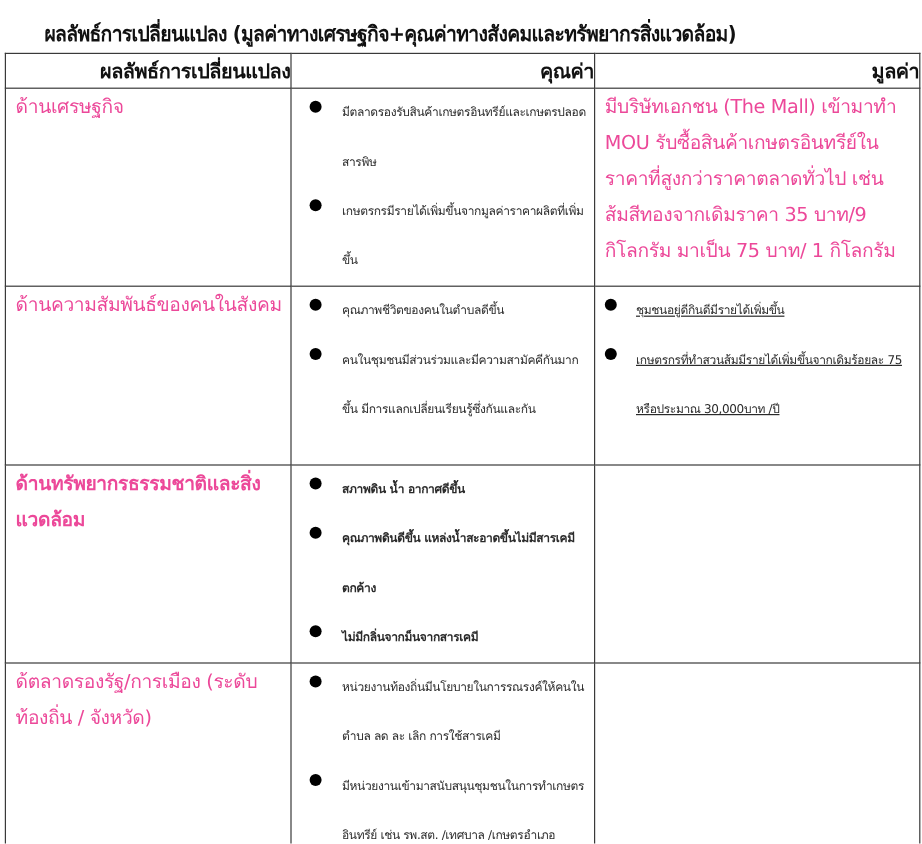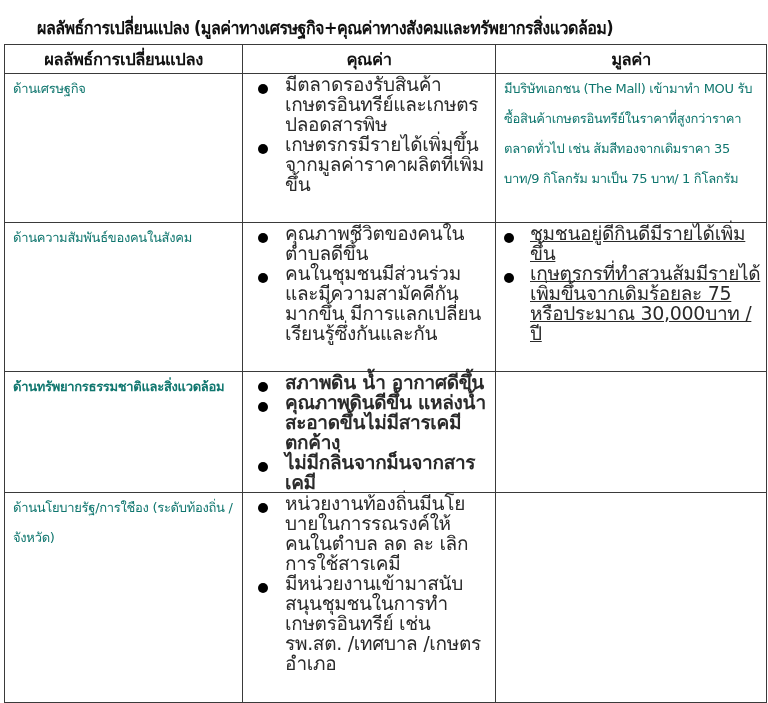--- a/index.html
+++ b/index.html
@@ -42,49 +42,49 @@
     table.outcome-table th,
     table.outcome-table td {
       border: 1.6px solid #3a3a3a;
       vertical-align: top;
       padding: 0;
     }
     table.outcome-table th {
       height: 28px;
       font-size: 16.5px;
       font-weight: bold;
-      text-align: center;
+      text-align: right;
       vertical-align: middle;
       color: #111;
       letter-spacing: -0.4px;
     }
     tr.r1 td { height: 148px; }
     tr.r2 td { height: 148px; margin-top: 32px; }
     tr.r3 td { height: 119px; font-weight: bold; }
     tr.r4 td { height: 209px; }
 
     .cell-text {
-      font-size: 13px;
+      font-size: 16px;
       line-height: 30px;
       padding: 0 6px 0 8px;
-      color: #0f766e;
+      color: #ec4899;
       letter-spacing: -0.3px;
     }
     .dim-label {
       padding-top: 0;
     }
     ul.bullets {
       list-style: none;
       margin: 0;
       padding: 0;
     }
     ul.bullets li {
       position: relative;
-      font-size: 19px;
-      line-height: 20px;
+      font-size: 10px;
+      line-height: 41px;
       color: #2a2a2a;
       letter-spacing: -0.3px;
       padding-right: 4px;
     }
     .col2 ul.bullets li { padding-left: 42px; }
     .col3 ul.bullets li { padding-left: 34px; text-decoration: underline; }
     ul.bullets li .bullet-dot {
       position: absolute;
       top: 10px;
       width: 10px;
@@ -157,21 +157,21 @@
           <li><span class="bullet-dot"></span><span>สภาพดิน น้ำ อากาศดีขึ้น</span></li>
           <li><span class="bullet-dot"></span><span>คุณภาพดินดีขึ้น แหล่งน้ำสะอาดขึ้นไม่มีสารเคมีตกค้าง</span></li>
           <li><span class="bullet-dot"></span><span>ไม่มีกลิ่นจากม็นจากสารเคมี</span></li>
         </ul>
       </td>
       <td class="col3"></td>
     </tr>
 
     <tr class="r4">
       <td>
-        <div class="cell-text dim-label">ด้านนโยบายรัฐ/การใชือง (ระดับท้องถิ่น / จังหวัด)</div>
+        <div class="cell-text dim-label">ด้ตลาดรองรัฐ/การเมือง (ระดับท้องถิ่น / จังหวัด)</div>
       </td>
       <td class="col2">
         <ul class="bullets">
           <li><span class="bullet-dot"></span><span>หน่วยงานท้องถิ่นมีนโยบายในการรณรงค์ให้คนในตำบล ลด ละ เลิก การใช้สารเคมี</span></li>
           <li><span class="bullet-dot"></span><span>มีหน่วยงานเข้ามาสนับสนุนชุมชนในการทำเกษตรอินทรีย์ เช่น รพ.สต. /เทศบาล /เกษตรอำเภอ</span></li>
         </ul>
       </td>
       <td class="col3"></td>
     </tr>
   </tbody>

